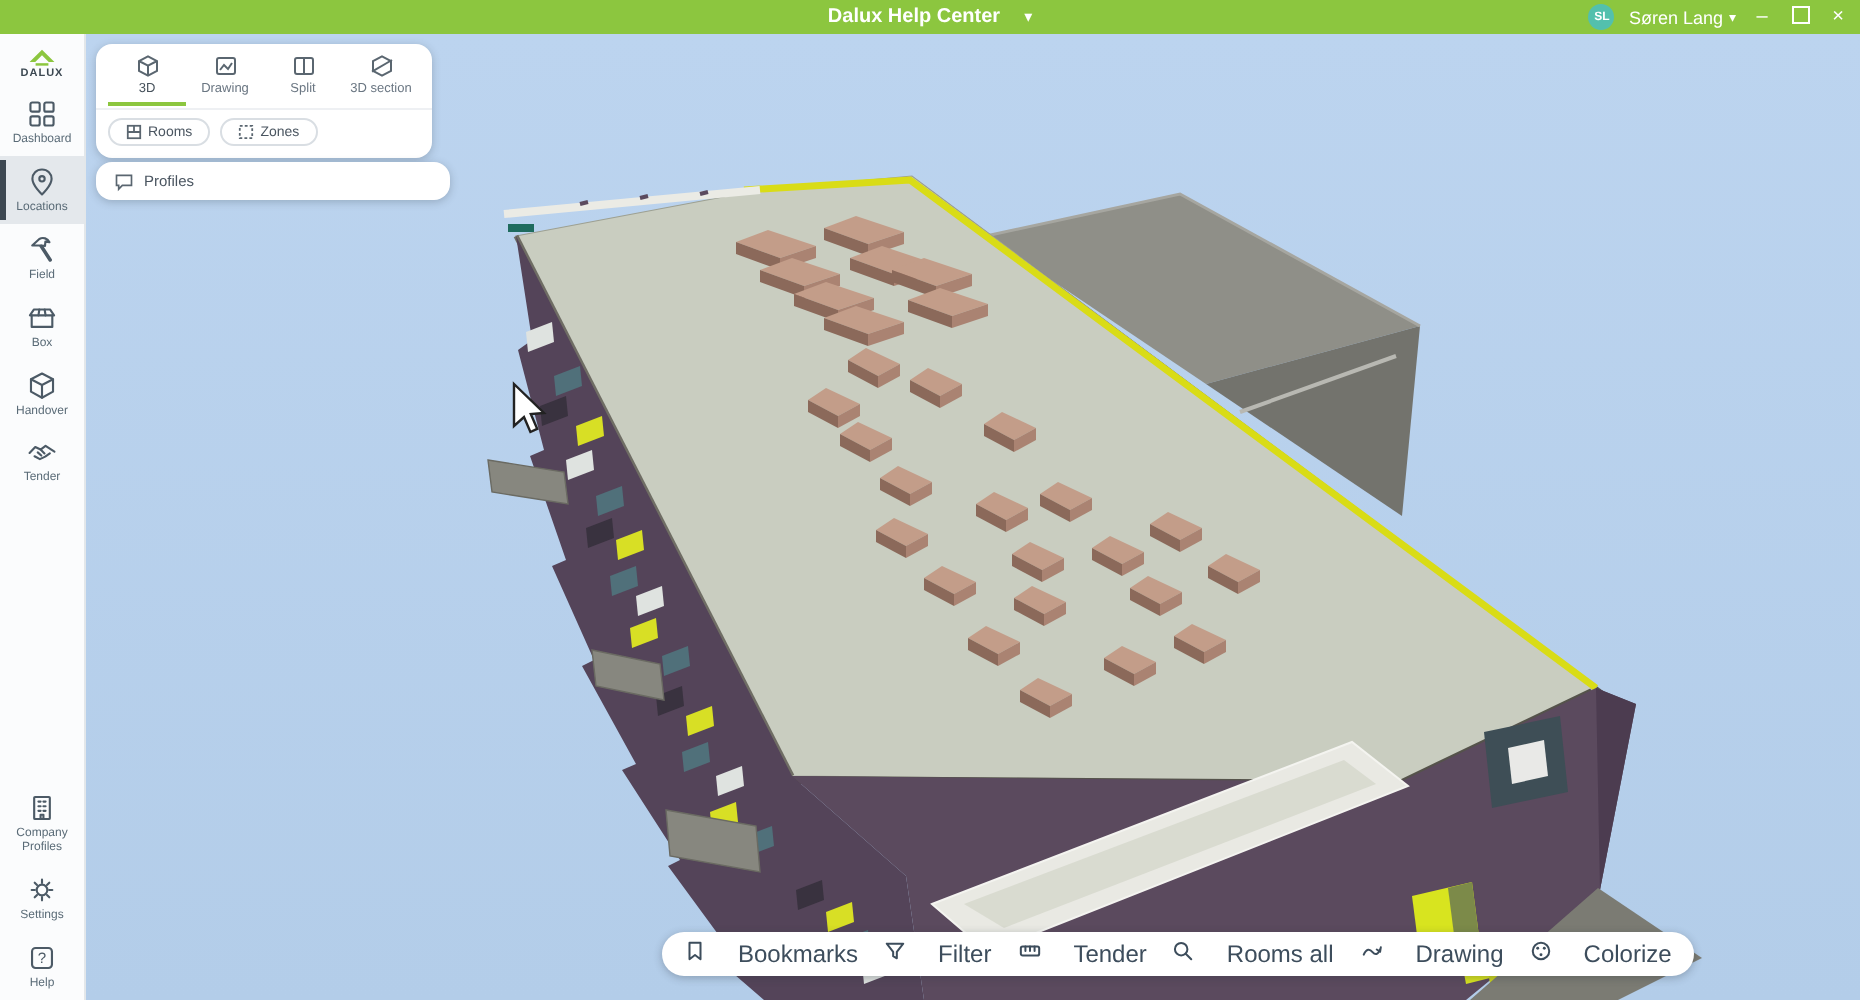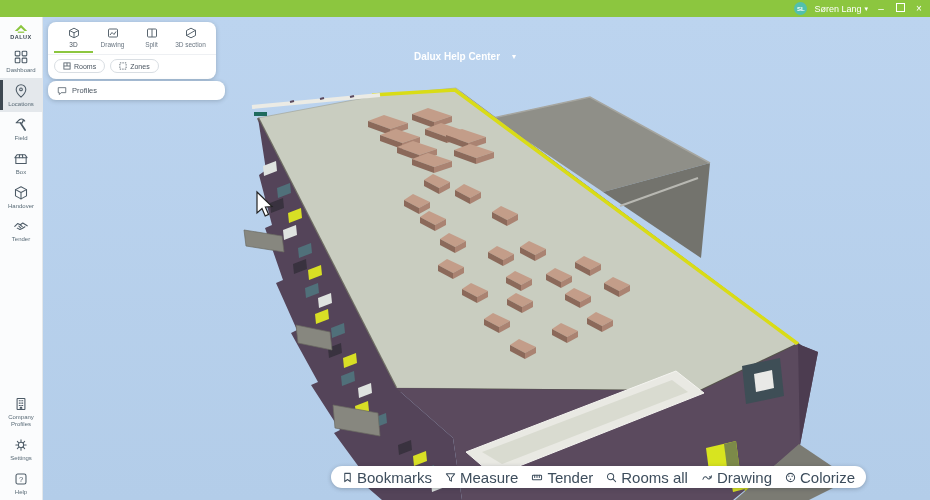--- a/index.html
+++ b/index.html
@@ -1,21 +1,21 @@
 <!DOCTYPE html>
 <html><head>
 <meta charset="utf-8">
 <style>
   html,body{margin:0;padding:0;width:930px;height:500px;overflow:hidden;
     font-family:"Liberation Sans",sans-serif;background:#fff;position:relative;}
   
   .titlebar{position:absolute;top:0;left:0;right:0;height:17px;background:#8cc63f;
     z-index:40;color:#fff;}
   .tb-title{position:absolute;left:0;right:0;top:0;height:17px;display:flex;
-    align-items:center;justify-content:center;gap:12px;font-size:10px;font-weight:bold;cursor:pointer;margin-top:48px;}
+    align-items:center;justify-content:center;gap:12px;font-size:10px;font-weight:bold;cursor:pointer;}
   .tb-title .chev{font-size:8px;font-weight:normal;}
   .tb-right{position:absolute;right:5px;top:0;height:17px;display:flex;align-items:center;gap:7px;}
   .avatar{width:13px;height:13px;border-radius:50%;background:#53c0ad;display:flex;
     align-items:center;justify-content:center;font-size:6px;font-weight:bold;color:#fff;}
   .tb-name{font-size:9px;display:flex;align-items:center;gap:3px;cursor:pointer;}
   .tb-name .chev{font-size:7px;}
   .winbtn{font-size:10px;line-height:10px;cursor:pointer;width:12px;text-align:center;}
   .maxbox{width:7px;height:7px;border:1px solid #fff;display:inline-block;}
   
   .sidebar{position:absolute;left:0;top:17px;bottom:0;width:42px;background:#fbfcfd;
@@ -45,21 +45,21 @@
   .pill{display:flex;align-items:center;gap:3px;border:1px solid #d9dee3;border-radius:9px;
     padding:2px 8px;font-size:7px;color:#4a5560;cursor:pointer;}
   .pill svg{stroke:#5a6670;fill:none;stroke-width:1;}
   .comments-card{left:6px;top:64px;width:168px;height:19px;display:flex;align-items:center;
     gap:5px;padding-left:9px;font-size:7.5px;color:#4a5560;cursor:pointer;}
   .comments-card svg{stroke:#5a6670;fill:none;stroke-width:1;}
   
   .bottom-toolbar{position:absolute;left:289px;bottom:12px;height:22px;background:#fff;
     border-radius:11px;box-shadow:0 1px 4px rgba(40,50,60,.3);display:flex;align-items:center;
     padding:0 11px;gap:13px;z-index:20;}
-  .tool{display:flex;align-items:center;gap:4px;font-size:15px;color:#3d4d5c;cursor:pointer;white-space:nowrap;}
+  .tool{display:flex;align-items:flex-start;gap:16px;font-size:12px;color:#3d4d5c;cursor:pointer;white-space:nowrap;}
   .tool svg{stroke:#3d4d5c;fill:none;stroke-width:1.1;stroke-linecap:round;stroke-linejoin:round;}
 </style>
 </head>
 <body>
 
 <div class="titlebar">
   <div class="tb-title">
     <span>Dalux Help Center</span>
     <span class="chev">▾</span>
   </div>
@@ -389,21 +389,21 @@
     <div class="tool">
       <svg width="11" height="11" viewBox="0 0 12 12">
         <path d="M3 1.5 H9 V10.5 L6 8.2 L3 10.5 Z"></path>
       </svg>
       <span>Bookmarks</span>
     </div>
     <div class="tool">
       <svg width="11" height="11" viewBox="0 0 12 12">
         <path d="M1.5 2 H10.5 L7 6.5 V10 L5 8.8 V6.5 Z"></path>
       </svg>
-      <span>Measure</span>
+      <span>Filter</span>
     </div>
     <div class="tool">
       <svg width="12" height="11" viewBox="0 0 12 12">
         <rect x="1" y="3.5" width="10" height="5" rx="1"></rect>
           <path d="M3.5 3.5 V6 M6 3.5 V6 M8.5 3.5 V6"></path>
       </svg>
       <span>Tender</span>
     </div>
     <div class="tool">
       <svg width="11" height="11" viewBox="0 0 12 12">

